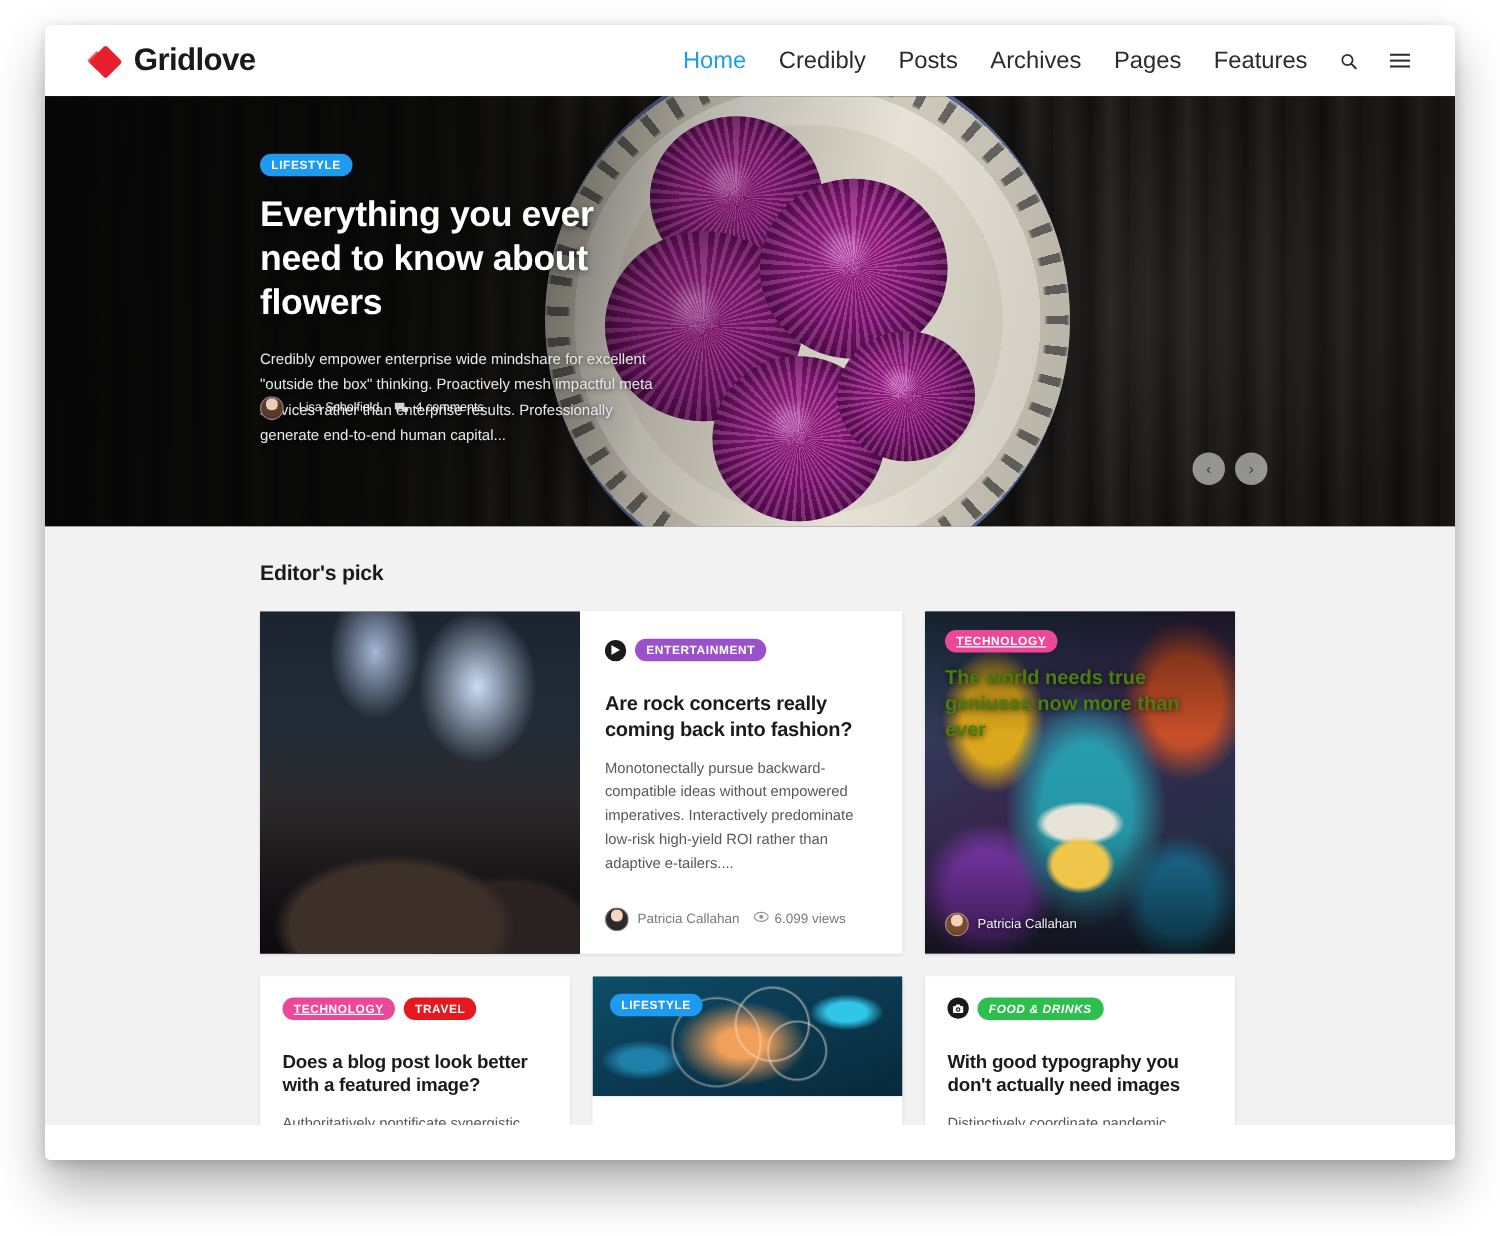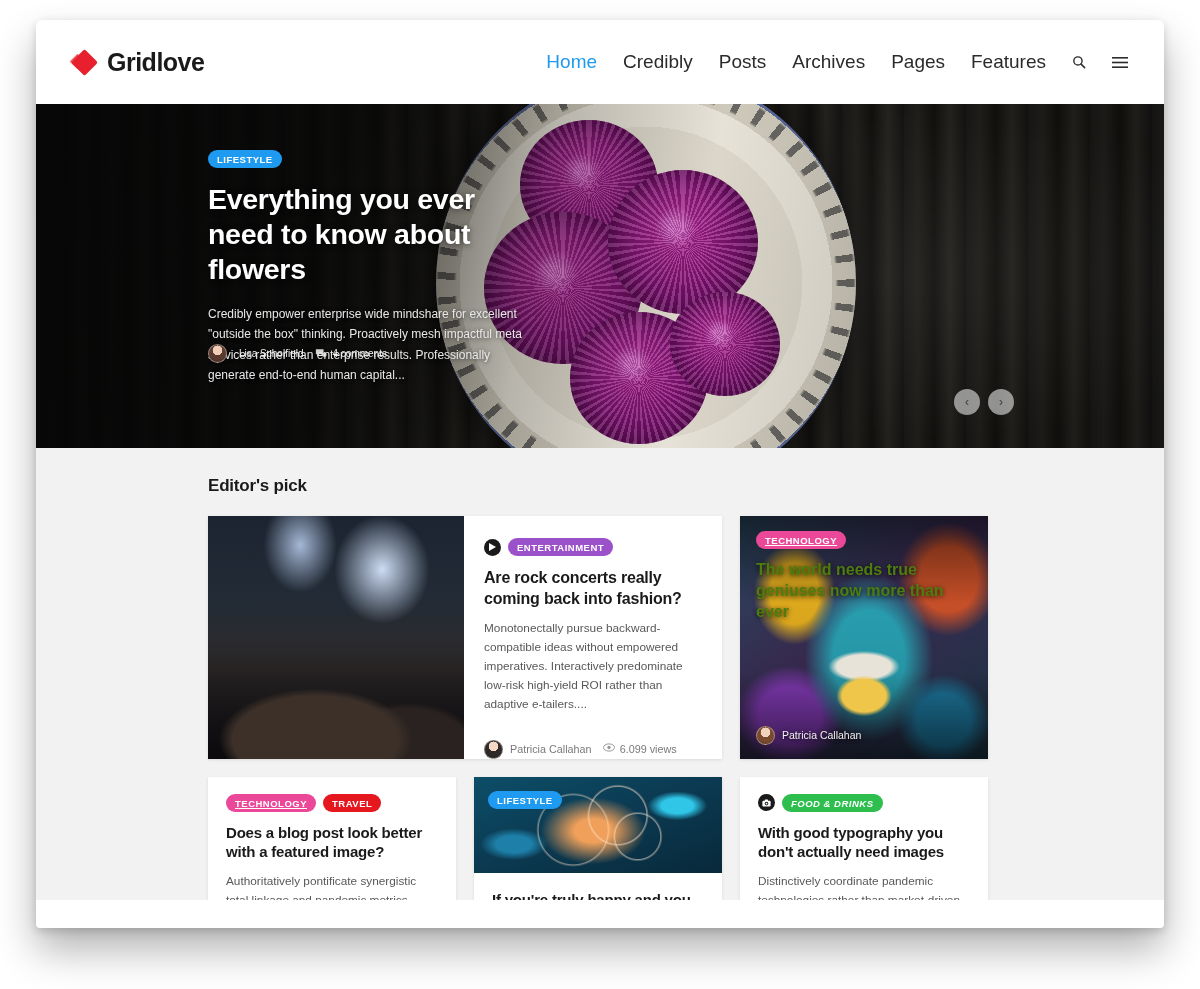--- a/index.html
+++ b/index.html
@@ -57,21 +57,21 @@
   .viewport {
     position: relative;
     width: 1128px;
     height: 880px;
     background: #f2f2f2;
     overflow: hidden;
   }
 
   
   .site-header {
-    height: 84px; background: #fff;
+    height: 57px; background: #fff;
     display: flex; align-items: center;
     padding: 0 36px 0 36px;
   }
   .logo { display: flex; align-items: center; gap: 9px; }
   .logo-mark { width: 26px; height: 26px; position: relative; }
   .logo-mark .dia {
     position: absolute; width: 19px; height: 19px;
     background: #e8202e; transform: rotate(45deg); border-radius: 2px;
     left: 3px; top: 4px;
   }
@@ -291,31 +291,32 @@
     text-shadow: 0 1px 5px rgba(0,0,0,.75);
   }
   .overlay-meta {
     margin-top: auto;
     display: flex; align-items: center; gap: 7px;
     color: #f0f0f0; font-size: 10.5px;
     text-shadow: 0 1px 4px rgba(0,0,0,.8);
   }
 
   .card-body { padding: 17px 18px 15px 18px; display: flex; flex-direction: column; flex: 1; }
-  .card.wide .card-body { padding: 22px 24px 0 20px; justify-content: space-between; }
+  .card.wide .card-body { padding: 22px 24px 18px 20px; justify-content: space-between; }
   .badges-row { display: flex; align-items: center; gap: 7px; margin-bottom: 11px; }
   .icon-circle {
     width: 17px; height: 17px; border-radius: 50%;
     background: #1a1a1a; color: #fff;
     display: flex; align-items: center; justify-content: center;
     font-size: 7px; flex-shrink: 0;
   }
   .card-title {
     font-size: 16px; font-weight: bold; line-height: 1.32; color: #1a1a1a;
     letter-spacing: -0.2px;
+    margin-top: 13px;
   }
   .card-title.sm { font-size: 15px; }
   .card-excerpt {
     margin-top: 10px;
     font-size: 11.8px; line-height: 1.6; color: #585858;
   }
   .card-meta {
     margin-top: auto; padding-top: 20px;
     display: flex; align-items: center; gap: 11px;
     font-size: 10.8px; color: #7a7a7a;

